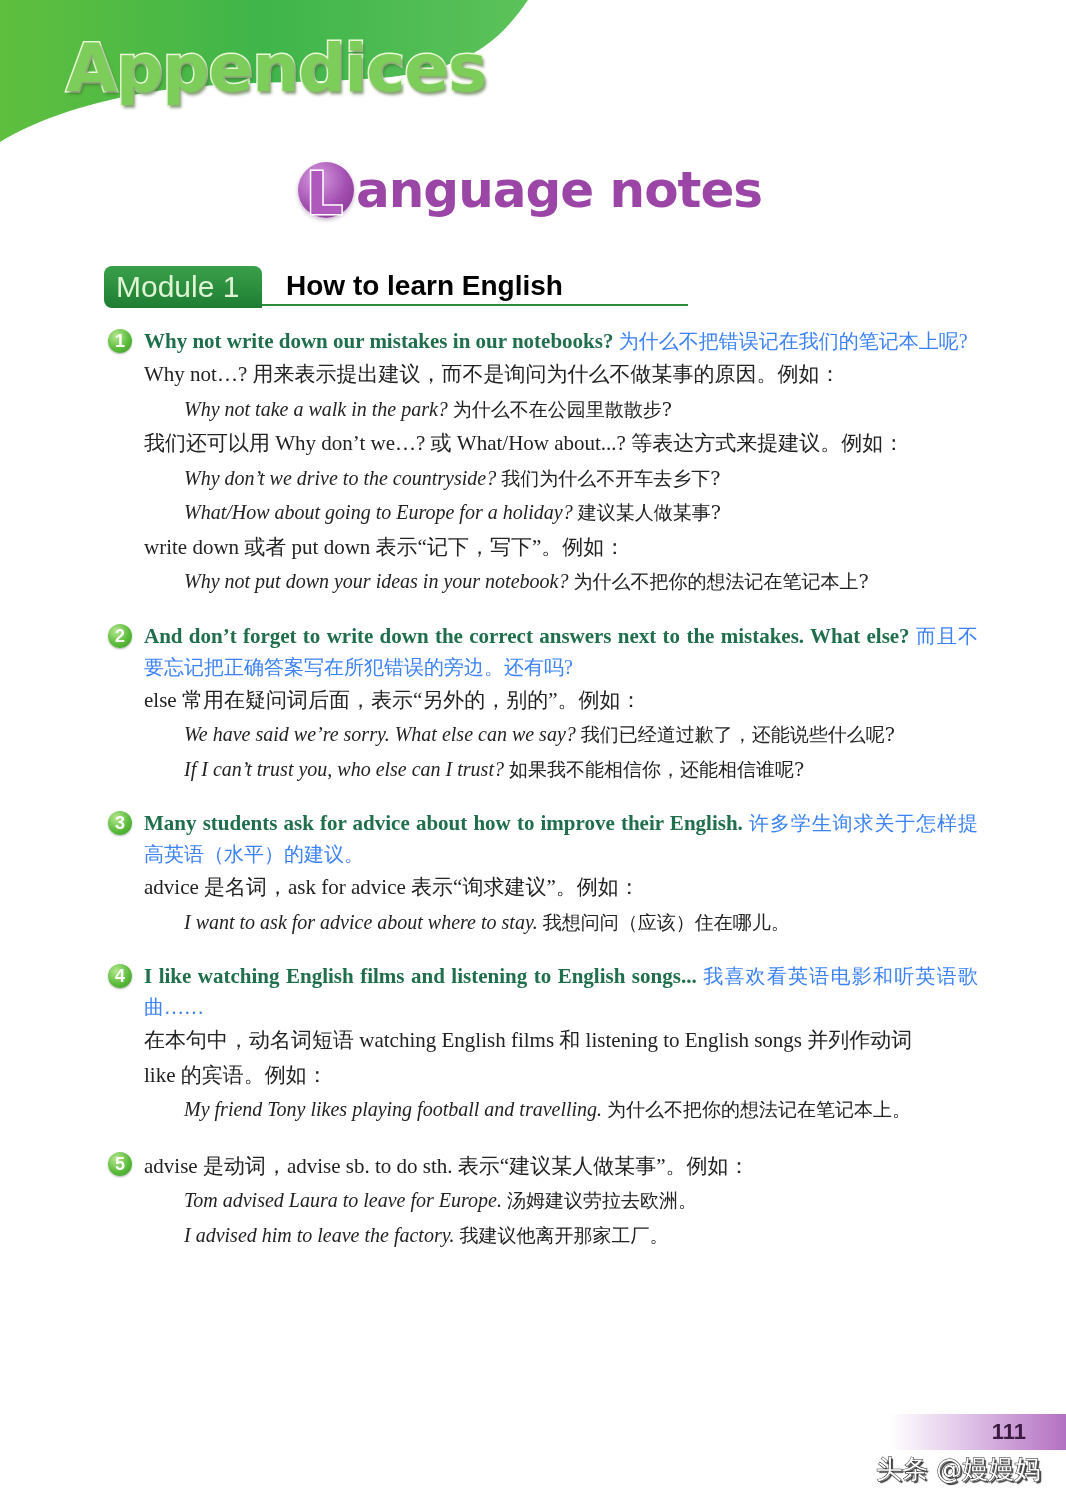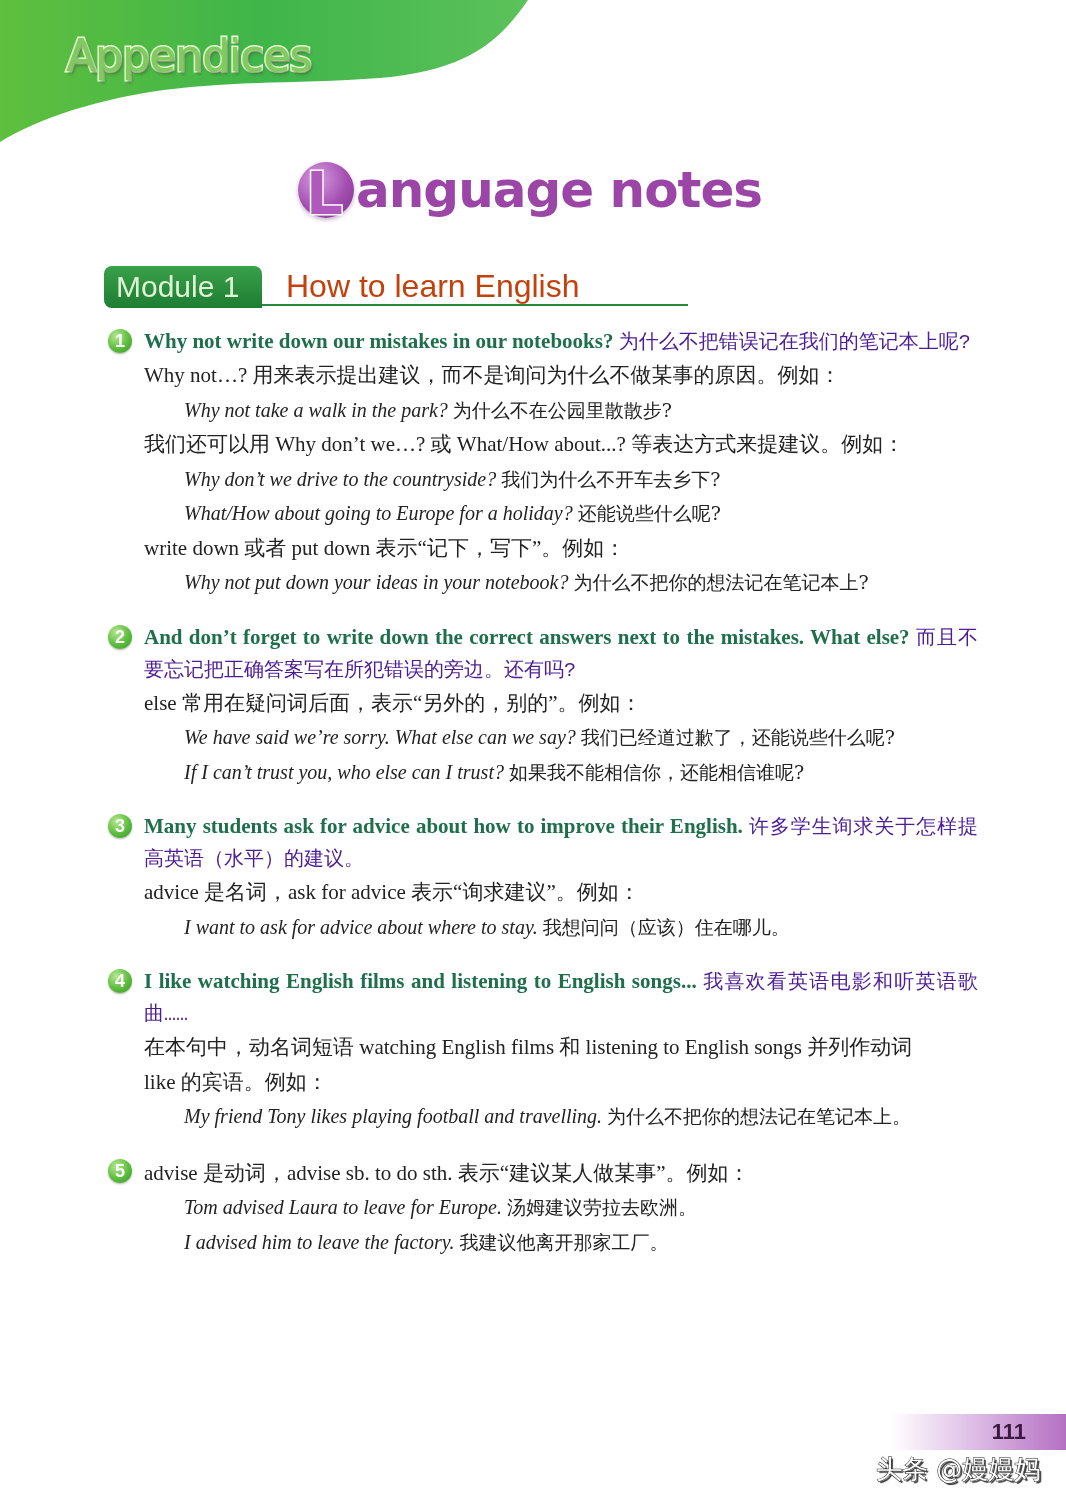--- a/index.html
+++ b/index.html
@@ -6,21 +6,21 @@
   body {
     width: 1066px; height: 1509px; position: relative; overflow: hidden;
     background: #ffffff;
     font-family: "Liberation Serif", "DejaVu Serif", serif;
     color: #231f20;
   }
   .wave { position: absolute; left: 0; top: 0; width: 540px; height: 150px; }
   .appendices {
     position: absolute; left: 66px; top: 30px;
     font-family: "DejaVu Sans", "Liberation Sans", sans-serif;
-    font-weight: normal; font-size: 44px; letter-spacing: -1px;
+    font-weight: bold; font-size: 66px; letter-spacing: -1px;
     color: #7ccd5a;
     -webkit-text-stroke: 3px #eaf8d8;
     paint-order: stroke fill;
     text-shadow: 2px 3px 3px rgba(60,90,40,0.55);
   }
   .lang-title {
     position: absolute; left: 298px; top: 150px; height: 80px;
     display: flex; align-items: center;
     font-family: "DejaVu Sans", "Liberation Sans", sans-serif;
     font-weight: bold; font-size: 50px; color: #9b46a6; letter-spacing: -1px;
@@ -42,36 +42,36 @@
   .module-badge {
     position: absolute; left: 0; top: 0; width: 158px; height: 42px;
     background: linear-gradient(#3aa04a, #1e7d33);
     border-radius: 8px 8px 0 8px;
     color: #dff4d4; font-family: "Liberation Sans", sans-serif;
     font-size: 30px; line-height: 42px; text-indent: 12px;
   }
   .module-title {
     position: absolute; left: 182px; top: 0;
     font-family: "Liberation Sans", "DejaVu Sans", sans-serif;
-    font-weight: normal; font-size: 32px; line-height: 40px; color: #c2410c;
+    font-weight: bold; font-size: 28px; line-height: 40px; color: #000000;
   }
   .module-line { position: absolute; left: 150px; right: 0; bottom: 4px; height: 2px; background: #2a8a3a; }
 
   .notes { position: absolute; left: 108px; top: 326px; width: 870px; }
   .note { position: relative; margin-bottom: 22px; }
   .num {
     position: absolute; left: 0; top: 3px; width: 24px; height: 24px; border-radius: 50%;
     background: radial-gradient(circle at 35% 30%, #b6e890 0%, #5cbc3c 55%, #3a9a2a 100%);
     box-shadow: 0 1px 2px rgba(0,0,0,0.3);
     color: #ffffff; font-family: "Liberation Sans", sans-serif; font-weight: bold;
     font-size: 18px; line-height: 24px; text-align: center;
   }
   .head { padding-left: 36px; font-size: 21px; line-height: 31px; color: #2a8a5c; text-align: justify; }
   .head b { color: #1f6e4c; font-weight: bold; }
-  .head .cn { color: #4c1d95; font-family: Liberation Mono, monospace; font-size: 20px; }
+  .head .cn { color: #3b82f6; font-family: Liberation Serif, serif; font-size: 20px; }
   .line { padding-left: 36px; font-size: 21px; line-height: 34.5px; color: #222; }
   .ex { padding-left: 76px; font-size: 20px; line-height: 34.5px; color: #222; }
   .ex i { font-style: italic; }
   .ex .cn { font-family: "DejaVu Serif", serif; font-size: 19px; }
 
   .page-bar {
     position: absolute; left: 890px; top: 1414px; width: 176px; height: 36px;
     background: linear-gradient(90deg, #ffffff 0%, #e3c8ea 40%, #b470c2 100%);
   }
   .page-num {
@@ -115,21 +115,21 @@
 </div>
 
 <div class="notes" id="notes">
     <div class="note">
       <div class="num">1</div>
       <div class="head"><b>Why not write down our mistakes in our notebooks?</b> <span class="cn">为什么不把错误记在我们的笔记本上呢?</span></div>
       <div class="line">Why not…? 用来表示提出建议，而不是询问为什么不做某事的原因。例如：</div>
       <div class="ex"><i>Why not take a walk in the park?</i> <span class="cn">为什么不在公园里散散步?</span></div>
       <div class="line">我们还可以用 Why don’t we…? 或 What/How about...? 等表达方式来提建议。例如：</div>
       <div class="ex"><i>Why don’t we drive to the countryside?</i> <span class="cn">我们为什么不开车去乡下?</span></div>
-      <div class="ex"><i>What/How about going to Europe for a holiday?</i> <span class="cn">还能说些什么呢?</span></div>
+      <div class="ex"><i>What/How about going to Europe for a holiday?</i> <span class="cn">建议某人做某事?</span></div>
       <div class="line">write down 或者 put down 表示“记下，写下”。例如：</div>
       <div class="ex"><i>Why not put down your ideas in your notebook?</i> <span class="cn">为什么不把你的想法记在笔记本上?</span></div>
     </div>
     <div class="note">
       <div class="num">2</div>
       <div class="head"><b>And don’t forget to write down the correct answers next to the mistakes. What else?</b> <span class="cn">而且不要忘记把正确答案写在所犯错误的旁边。还有吗?</span></div>
       <div class="line">else 常用在疑问词后面，表示“另外的，别的”。例如：</div>
       <div class="ex"><i>We have said we’re sorry. What else can we say?</i> <span class="cn">我们已经道过歉了，还能说些什么呢?</span></div>
       <div class="ex"><i>If I can’t trust you, who else can I trust?</i> <span class="cn">如果我不能相信你，还能相信谁呢?</span></div>
     </div>

